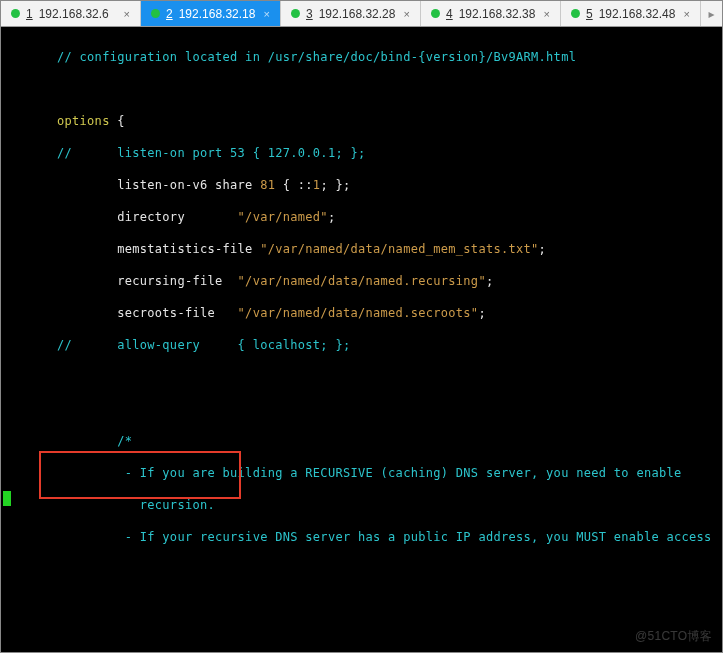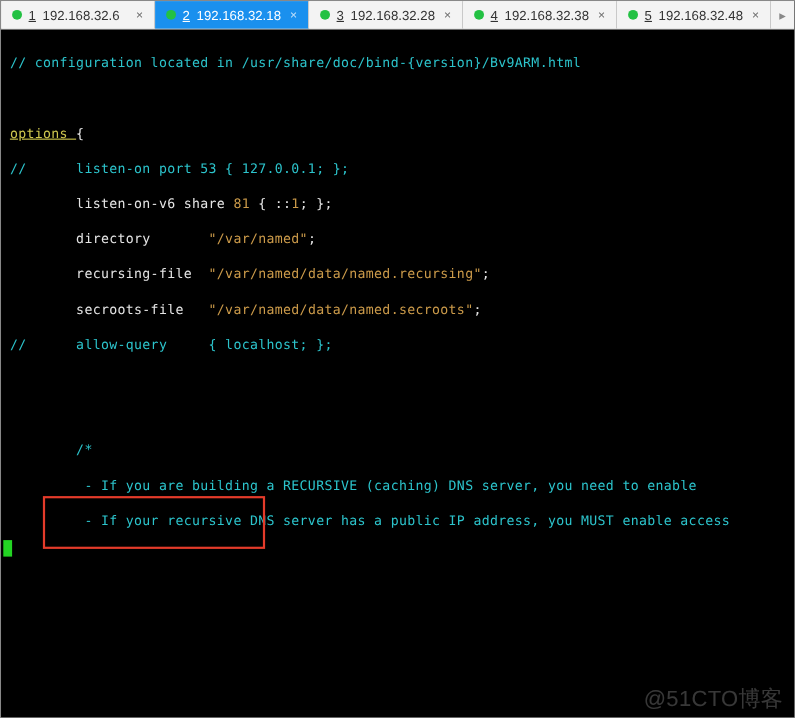--- a/index.html
+++ b/index.html
@@ -63,41 +63,41 @@
     line-height: 16px;
     letter-spacing: 0.3px;
     white-space: pre;
     background: #000;
     height: calc(100% - 26px);
   }
 
   
   .cyan   { color: #2cc4cc; }
   .white  { color: #e5e5e5; }
-  .yellow { color: #d0c84f; text-decoration: underline; }
+  .yellow { color: #d0c84f; }
   .orange { color: #cc9b4a; }
 
   .hl-box {
     position: absolute;
     border: 2px solid #e43b2a;
     pointer-events: none;
   }
   .cursor {
     position: absolute;
     width: 8px; height: 15px;
     background: #23d423;
   }
   .watermark {
     position: absolute;
     right: 10px; bottom: 8px;
     color: rgba(255,255,255,0.22);
     font-family: Arial, sans-serif;
-    font-size: 20px;
+    font-size: 12px;
   }
-  .row { display: block; }
+  .row { display: block; margin-left: 48px; }
 </style>
 </head>
 <body>
 
 <div class="tabbar">
   <div class="tab">
     <span class="dot"></span>
     <span class="num">1</span>
     <span>192.168.32.6</span>
     <span class="close">×</span>
@@ -131,27 +131,29 @@
     </div>
 </div>
 
 <div class="term">
 <span class="row"><span class="cyan">// configuration located in /usr/share/doc/bind-{version}/Bv9ARM.html</span></span>
 <span class="row"> </span>
 <span class="row"><span class="yellow">options </span><span class="white">{</span></span>
 <span class="row"><span class="cyan">//      listen-on port 53 { 127.0.0.1; };</span></span>
 <span class="row"><span class="white">        listen-on-v6 share </span><span class="orange">81</span><span class="white"> { ::</span><span class="orange">1</span><span class="white">; };</span></span>
 <span class="row"><span class="white">        directory       </span><span class="orange">"/var/named"</span><span class="white">;</span></span>
+<span class="row"><span class="white">        memstatistics-file </span><span class="orange">"/var/named/data/named_mem_stats.txt"</span><span class="white">;</span></span>
 <span class="row"><span class="white">        recursing-file  </span><span class="orange">"/var/named/data/named.recursing"</span><span class="white">;</span></span>
 <span class="row"><span class="white">        secroots-file   </span><span class="orange">"/var/named/data/named.secroots"</span><span class="white">;</span></span>
 <span class="row"><span class="cyan">//      allow-query     { localhost; };</span></span>
 <span class="row"> </span>
 <span class="row"> </span>
 <span class="row"><span class="cyan">        /*</span></span>
 <span class="row"><span class="cyan">         - If you are building a RECURSIVE (caching) DNS server, you need to enable</span></span>
+<span class="row"><span class="cyan">           recursion.</span></span>
 <span class="row"><span class="cyan">         - If your recursive DNS server has a public IP address, you MUST enable access</span></span>
 
 
 
 
 
 
 
 
 

